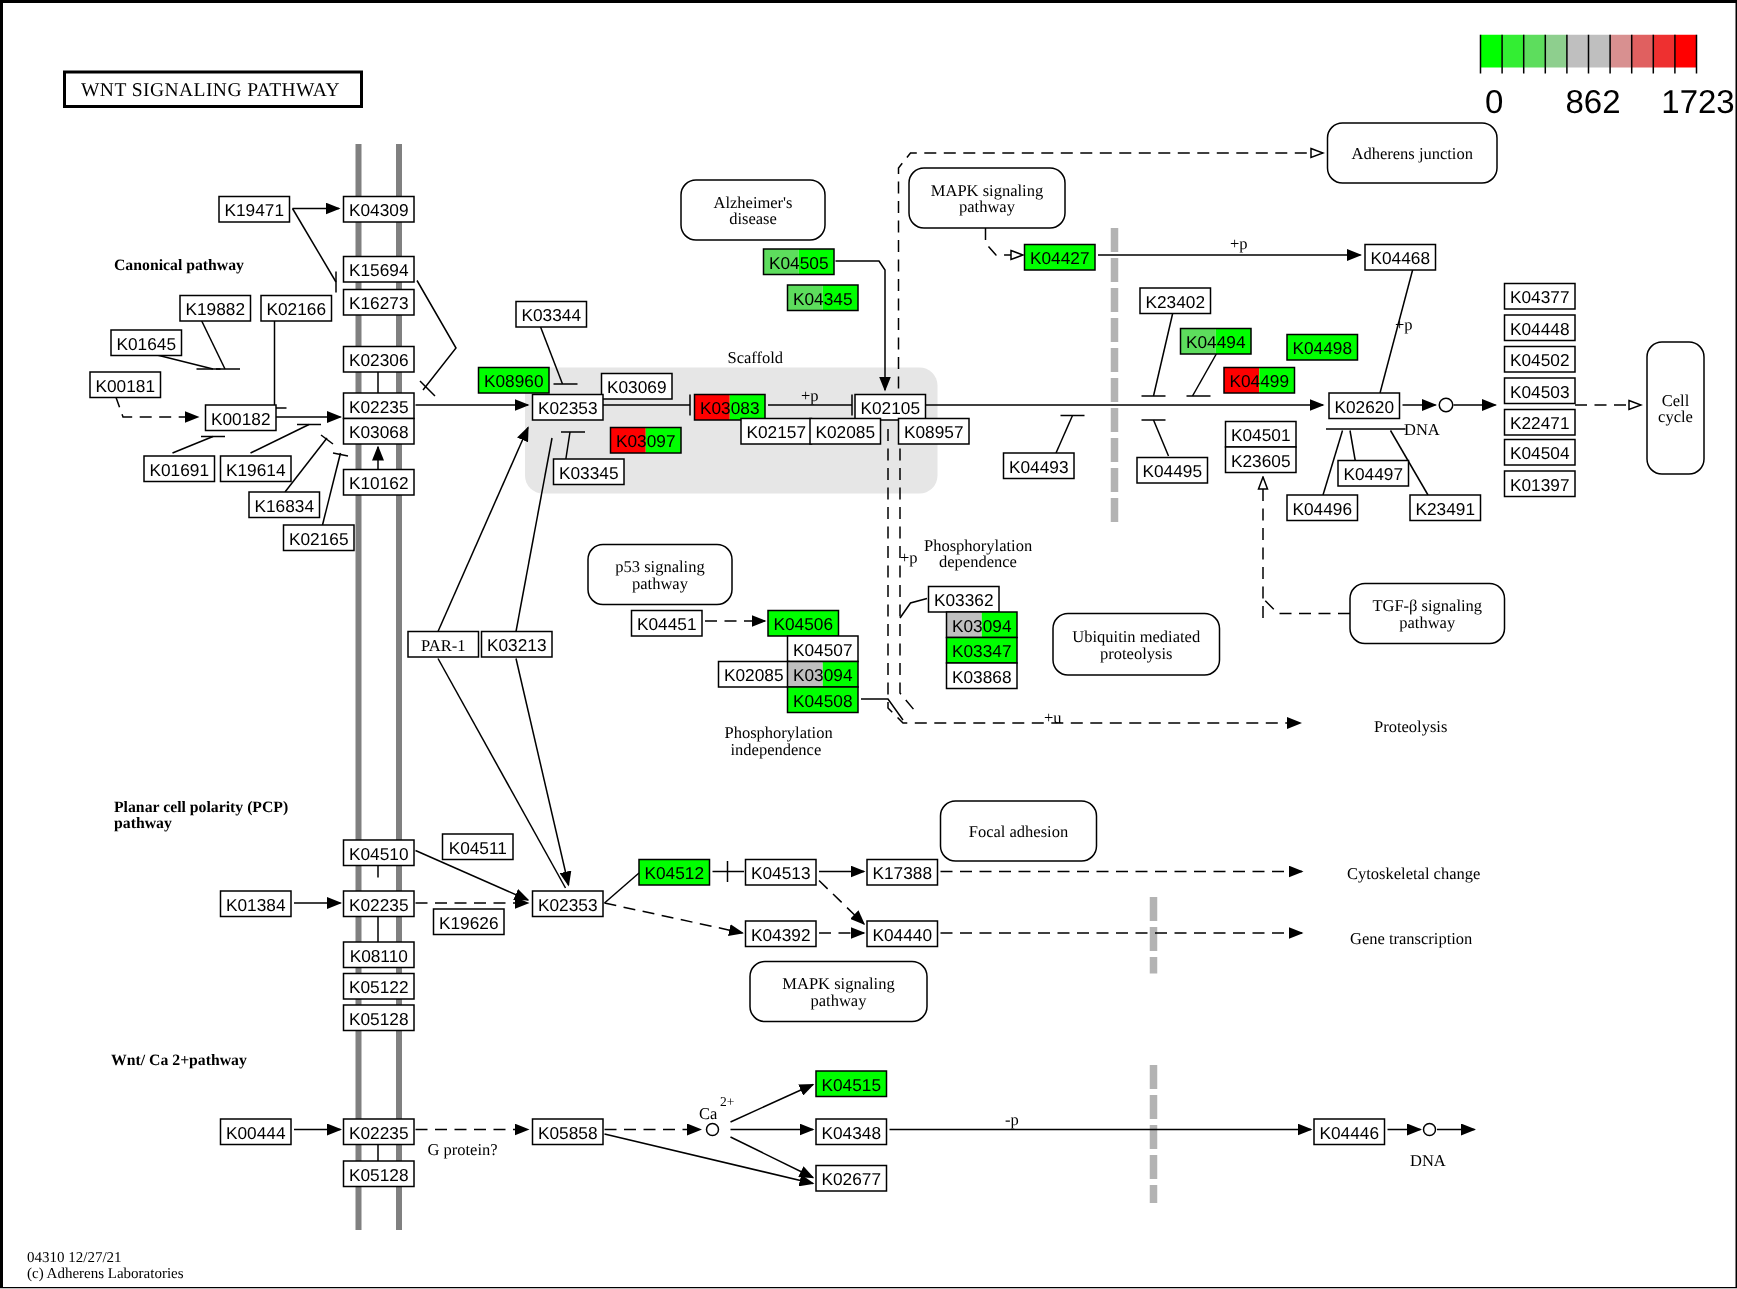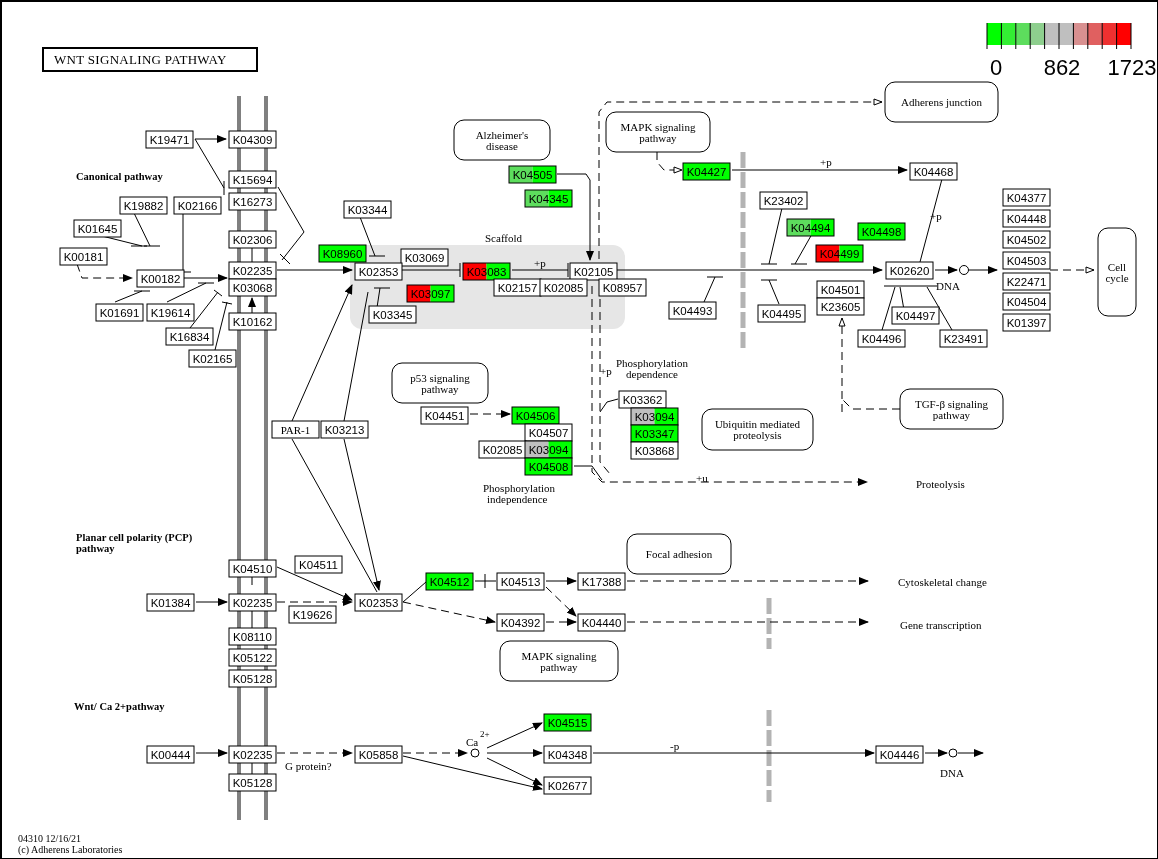--- a/index.html
+++ b/index.html
@@ -1,20 +1,20 @@
 <!DOCTYPE html>
 <html><head>
 <meta charset="utf-8">
 <style>
   html,body{margin:0;padding:0;background:#fff;}
   #wrap{position:relative;width:1158px;height:859px;overflow:hidden;background:#fff;box-sizing:border-box;border:1px solid #000;border-left:2px solid #000;border-top:2px solid #000;}
   svg{position:absolute;left:0;top:0;}
   .serif{font-family:"Liberation Serif","DejaVu Serif",serif;}
   .sans{font-family:"Liberation Sans","DejaVu Sans",sans-serif;}
-  #title-box{position:absolute;left:40px;top:45px;width:216px;height:25px;border:2px solid #000;box-sizing:border-box;font-family:"Liberation Serif",serif;font-size:13px;line-height:21px;padding-left:10px;letter-spacing:0.3px;}
+  #title-box{position:absolute;left:40px;top:45px;width:200px;height:25px;border:2px solid #000;box-sizing:border-box;font-family:"Liberation Serif",serif;font-size:13px;line-height:21px;padding-left:10px;letter-spacing:0.3px;}
   #legend{position:absolute;left:984px;top:21px;}
   .footer{position:absolute;left:16px;font-family:"Liberation Serif",serif;font-size:10px;line-height:11px;}
 </style>
 </head>
 <body>
 
 <div id="wrap">
   <svg id="diagram" width="1158" height="859">
 
     <line x1="237" y1="94" x2="237" y2="818" stroke="#808080" stroke-width="4"></line>
@@ -657,15 +657,15 @@
       <rect x="116.2" y="0" width="14.4" height="22" fill="#ee3030"></rect>
       <line x1="116.2" y1="0" x2="116.2" y2="26" stroke="#000"></line>
       <rect x="130.6" y="0" width="14.4" height="22" fill="#ff0000"></rect>
       <line x1="130.6" y1="0" x2="130.6" y2="26" stroke="#000"></line>
       <line x1="145" y1="0" x2="145" y2="26" stroke="#000"></line>
       <text x="4" y="52" font-size="22" text-anchor="start" class="sans">0</text>
       <text x="76" y="52" font-size="22" text-anchor="middle" class="sans">862</text>
       <text x="146" y="52" font-size="22" text-anchor="middle" class="sans">1723</text>
     </svg>
 
-  <div class="footer" style="top:831px">04310 12/16/21</div>
+  <div class="footer" style="top:831px">04310 12/27/21</div>
   <div class="footer" style="top:842px">(c) Adherens Laboratories</div>
 </div>
 
 </body></html>

